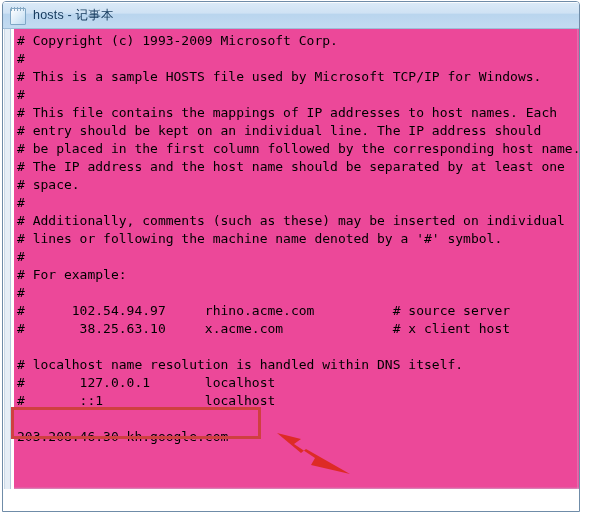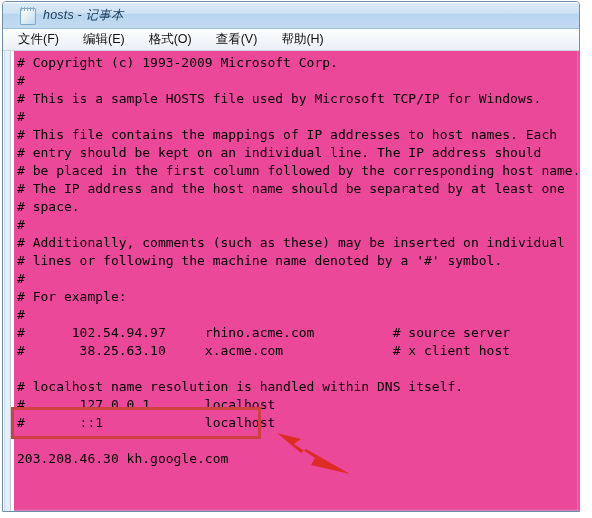--- a/index.html
+++ b/index.html
@@ -35,23 +35,22 @@
     position: relative;
     height: 27px;
     background: linear-gradient(to bottom,
                 #dcebf8 0%,
                 #cfe2f4 42%,
                 #b9d5ee 48%,
                 #c3dbf1 100%);
     border-bottom: 1px solid #9ebdd8;
     display: flex;
     align-items: center;
-    padding-left: 16px;
-    box-sizing: border-box;
-    font-style: italic;
+    padding-left: 6px;
+    box-sizing: border-box;
   }
   #title-bar::after {
     content: "";
     position: absolute;
     left: 0; right: 0; top: 0;
     height: 1px;
     background: rgba(255,255,255,0.85);
   }
 
   .np-icon {
@@ -184,27 +183,20 @@
 <div id="notepad-window">
 
   <div id="title-bar">
     <span class="np-icon">
       <span class="sheet"></span>
       <span class="spiral"></span>
     </span>
     <span id="window-title">hosts - 记事本</span>
   </div>
 
-  <div id="menu-bar">
-    <div class="menu-item">文件(F)</div>
-    <div class="menu-item">编辑(E)</div>
-    <div class="menu-item">格式(O)</div>
-    <div class="menu-item">查看(V)</div>
-    <div class="menu-item">帮助(H)</div>
-  </div>
 
   <div id="client-area">
     <div id="left-gutter"></div>
     <div id="text-area">
       <pre id="text-content"># Copyright (c) 1993-2009 Microsoft Corp.
 #
 # This is a sample HOSTS file used by Microsoft TCP/IP for Windows.
 #
 # This file contains the mappings of IP addresses to host names. Each
 # entry should be kept on an individual line. The IP address should

